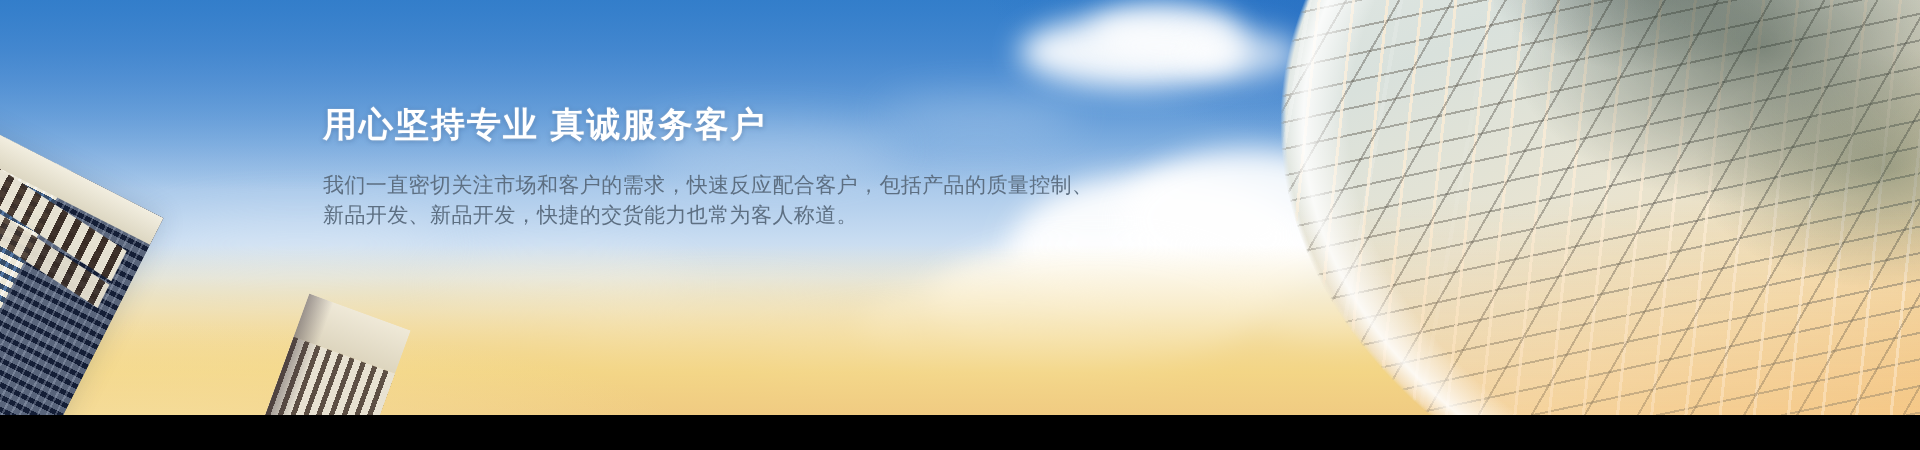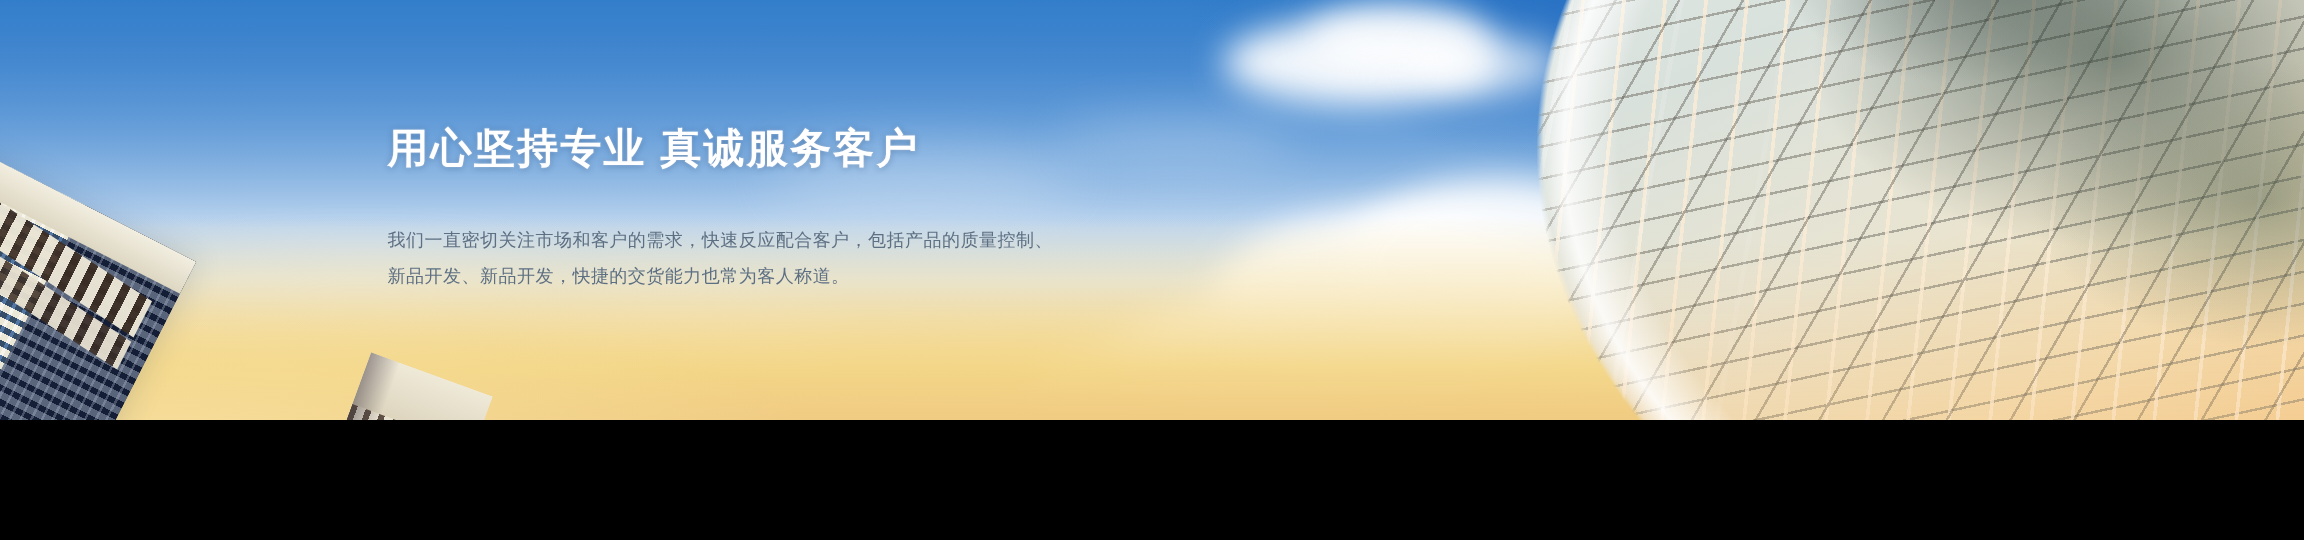--- a/index.html
+++ b/index.html
@@ -1,21 +1,21 @@
 <!DOCTYPE html>
 <html><head>
 <meta charset="utf-8">
 <style>
   * { margin:0; padding:0; box-sizing:border-box; }
   html, body { width:1920px; height:450px; overflow:hidden; }
   body { font-family:"Liberation Sans", sans-serif; background:#000; }
 
   .banner {
     position:relative;
-    width:1920px; height:350px;
+    width:1920px; height:415px;
     overflow:hidden;
     background:linear-gradient(to bottom,
       #5a93d6 0%, #6b9ddb 12%, #85b1e2 28%,
       #a8c8ea 44%, #c6dbf1 57%, #dfe8ef 67%,
       #f0e3c4 79%, #f3d99c 89%, #f0cf8e 100%);
   }
 
   
   .sky-top-deep {
     position:absolute; left:0; top:0; width:100%; height:190px;
@@ -232,22 +232,22 @@
   .headline {
     font-size:34px;
     font-weight:bold;
     color:#ffffff;
     letter-spacing:2px;
     line-height:1.1;
     text-shadow:0 1px 5px rgba(30,70,120,.42), 0 0 2px rgba(255,255,255,.5);
     white-space:nowrap;
   }
   .subtext {
-    margin-top:43px;
-    font-size:15px;
+    margin-top:27px;
+    font-size:21px;
     line-height:30px;
     color:#5d6f82;
     letter-spacing:.4px;
   }
   .subtext .line { display:block; white-space:nowrap; }
 </style>
 </head>
 <body>
 
 <div class="banner">

